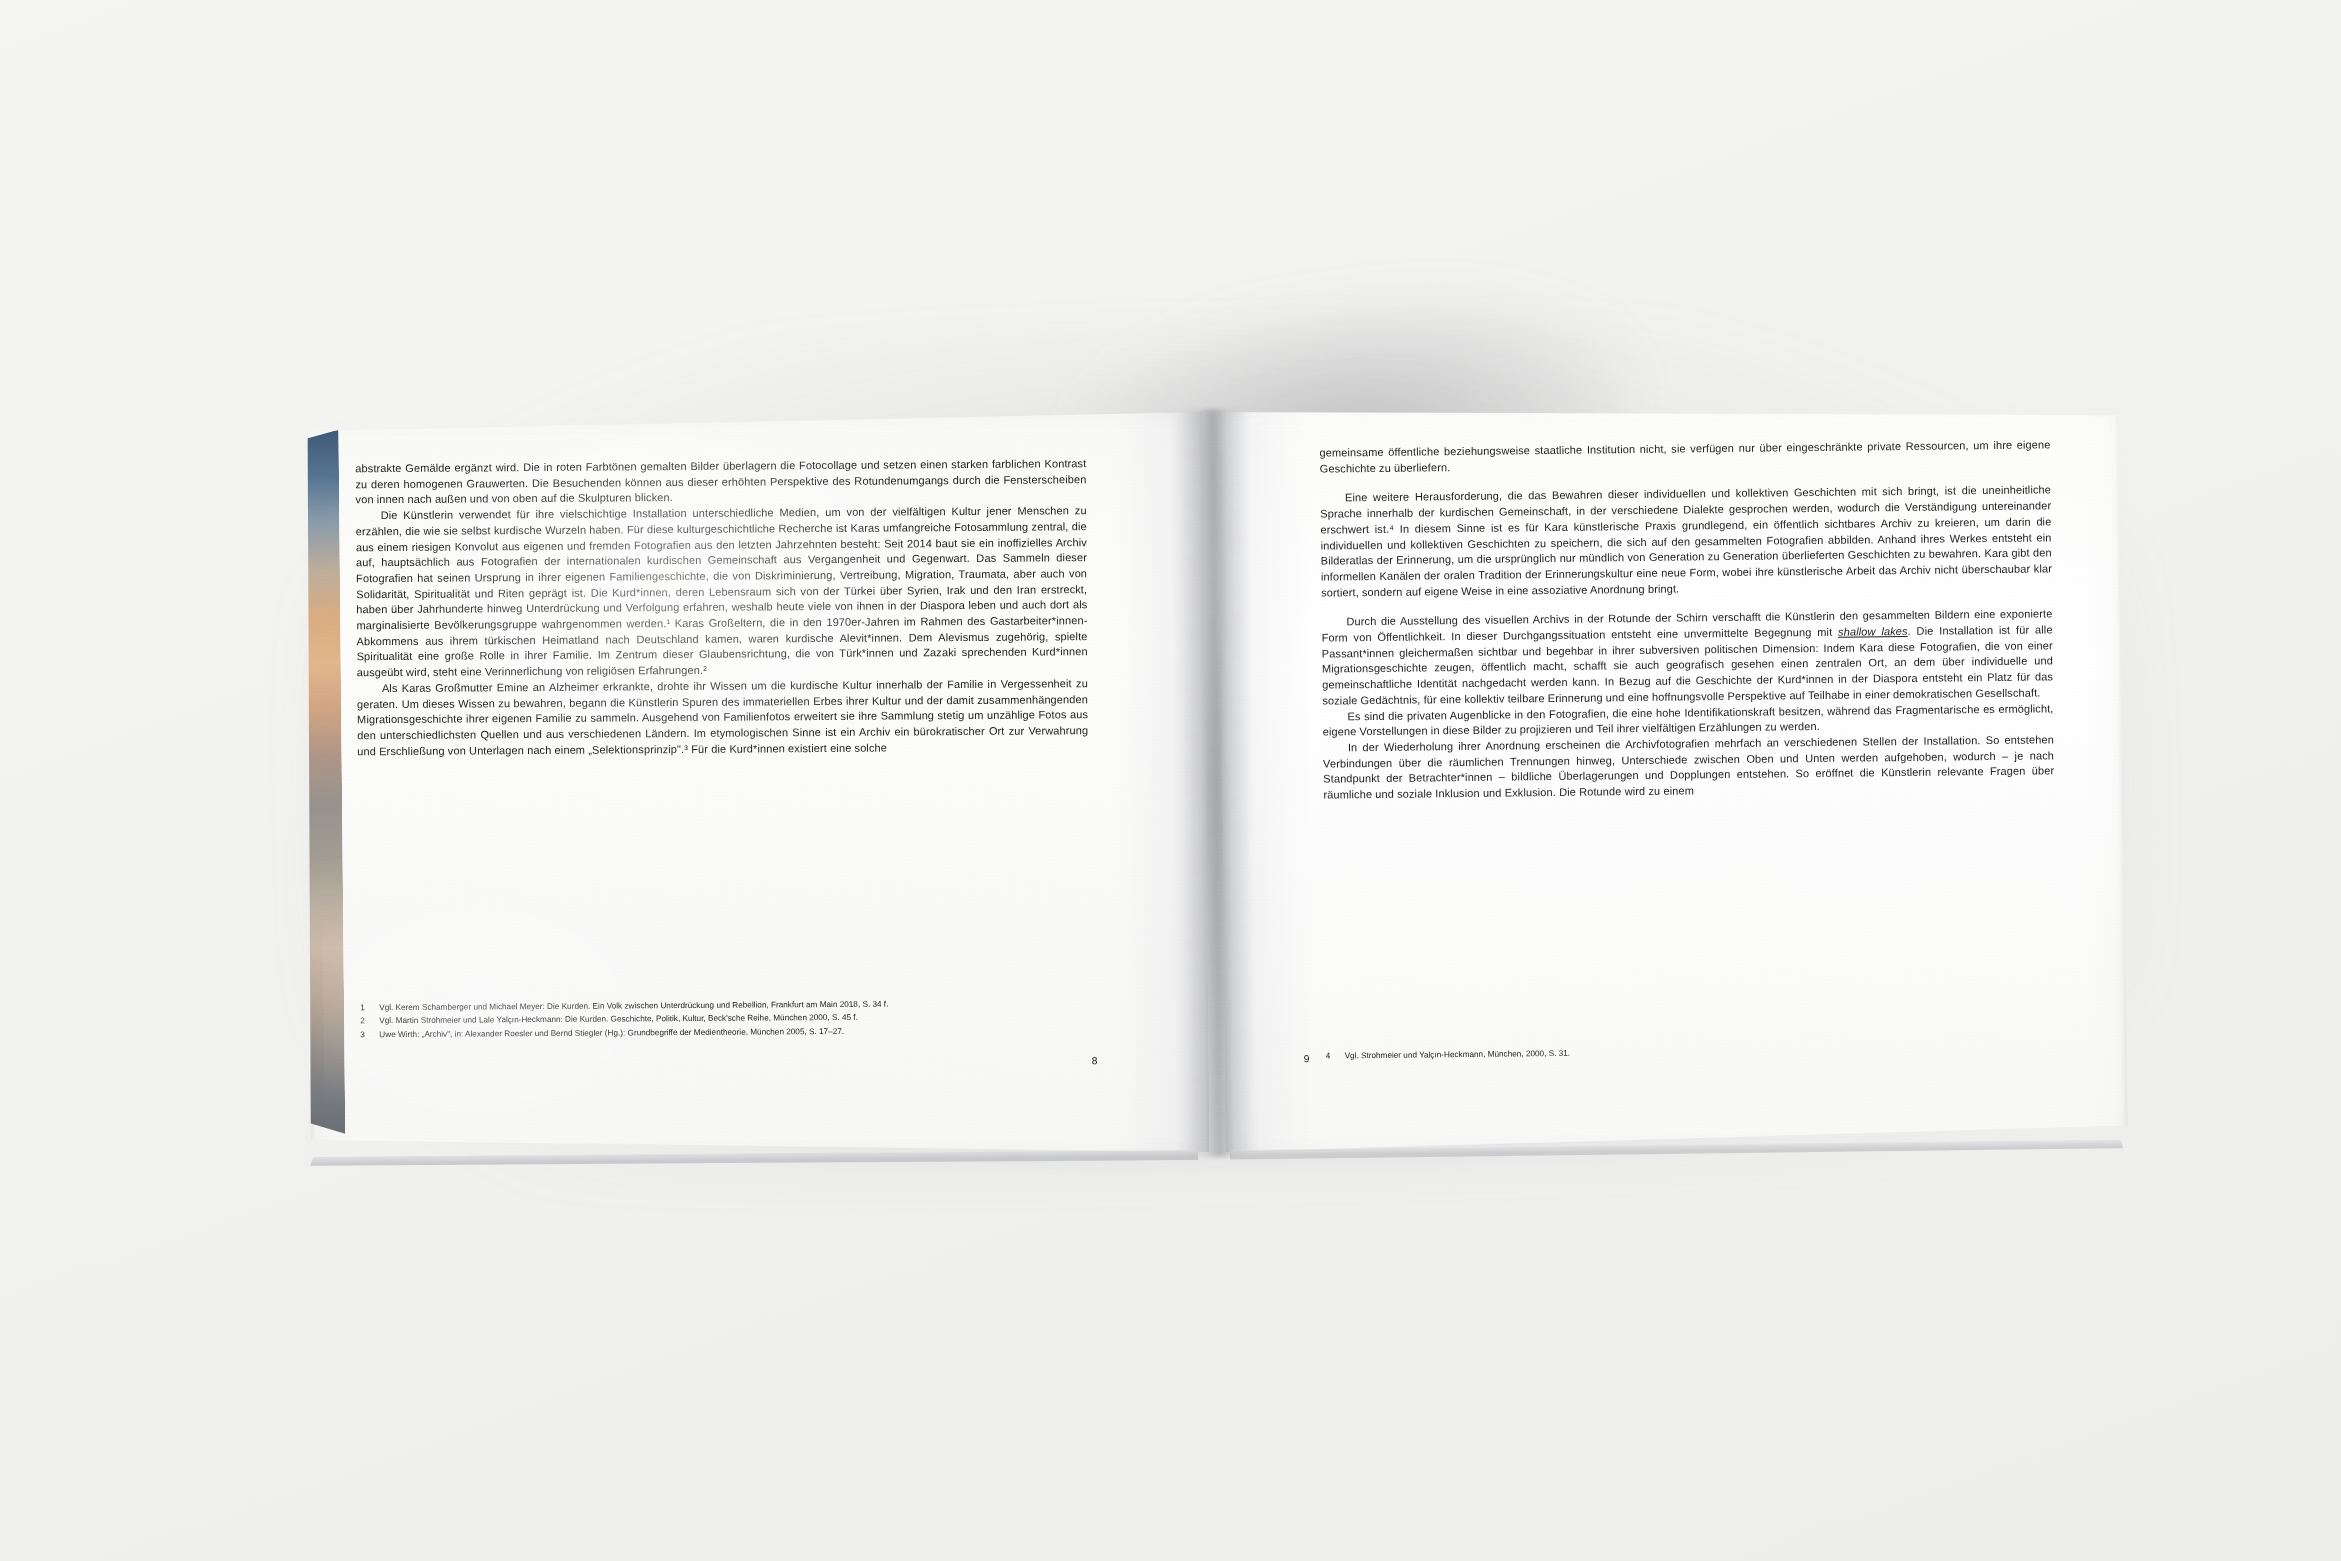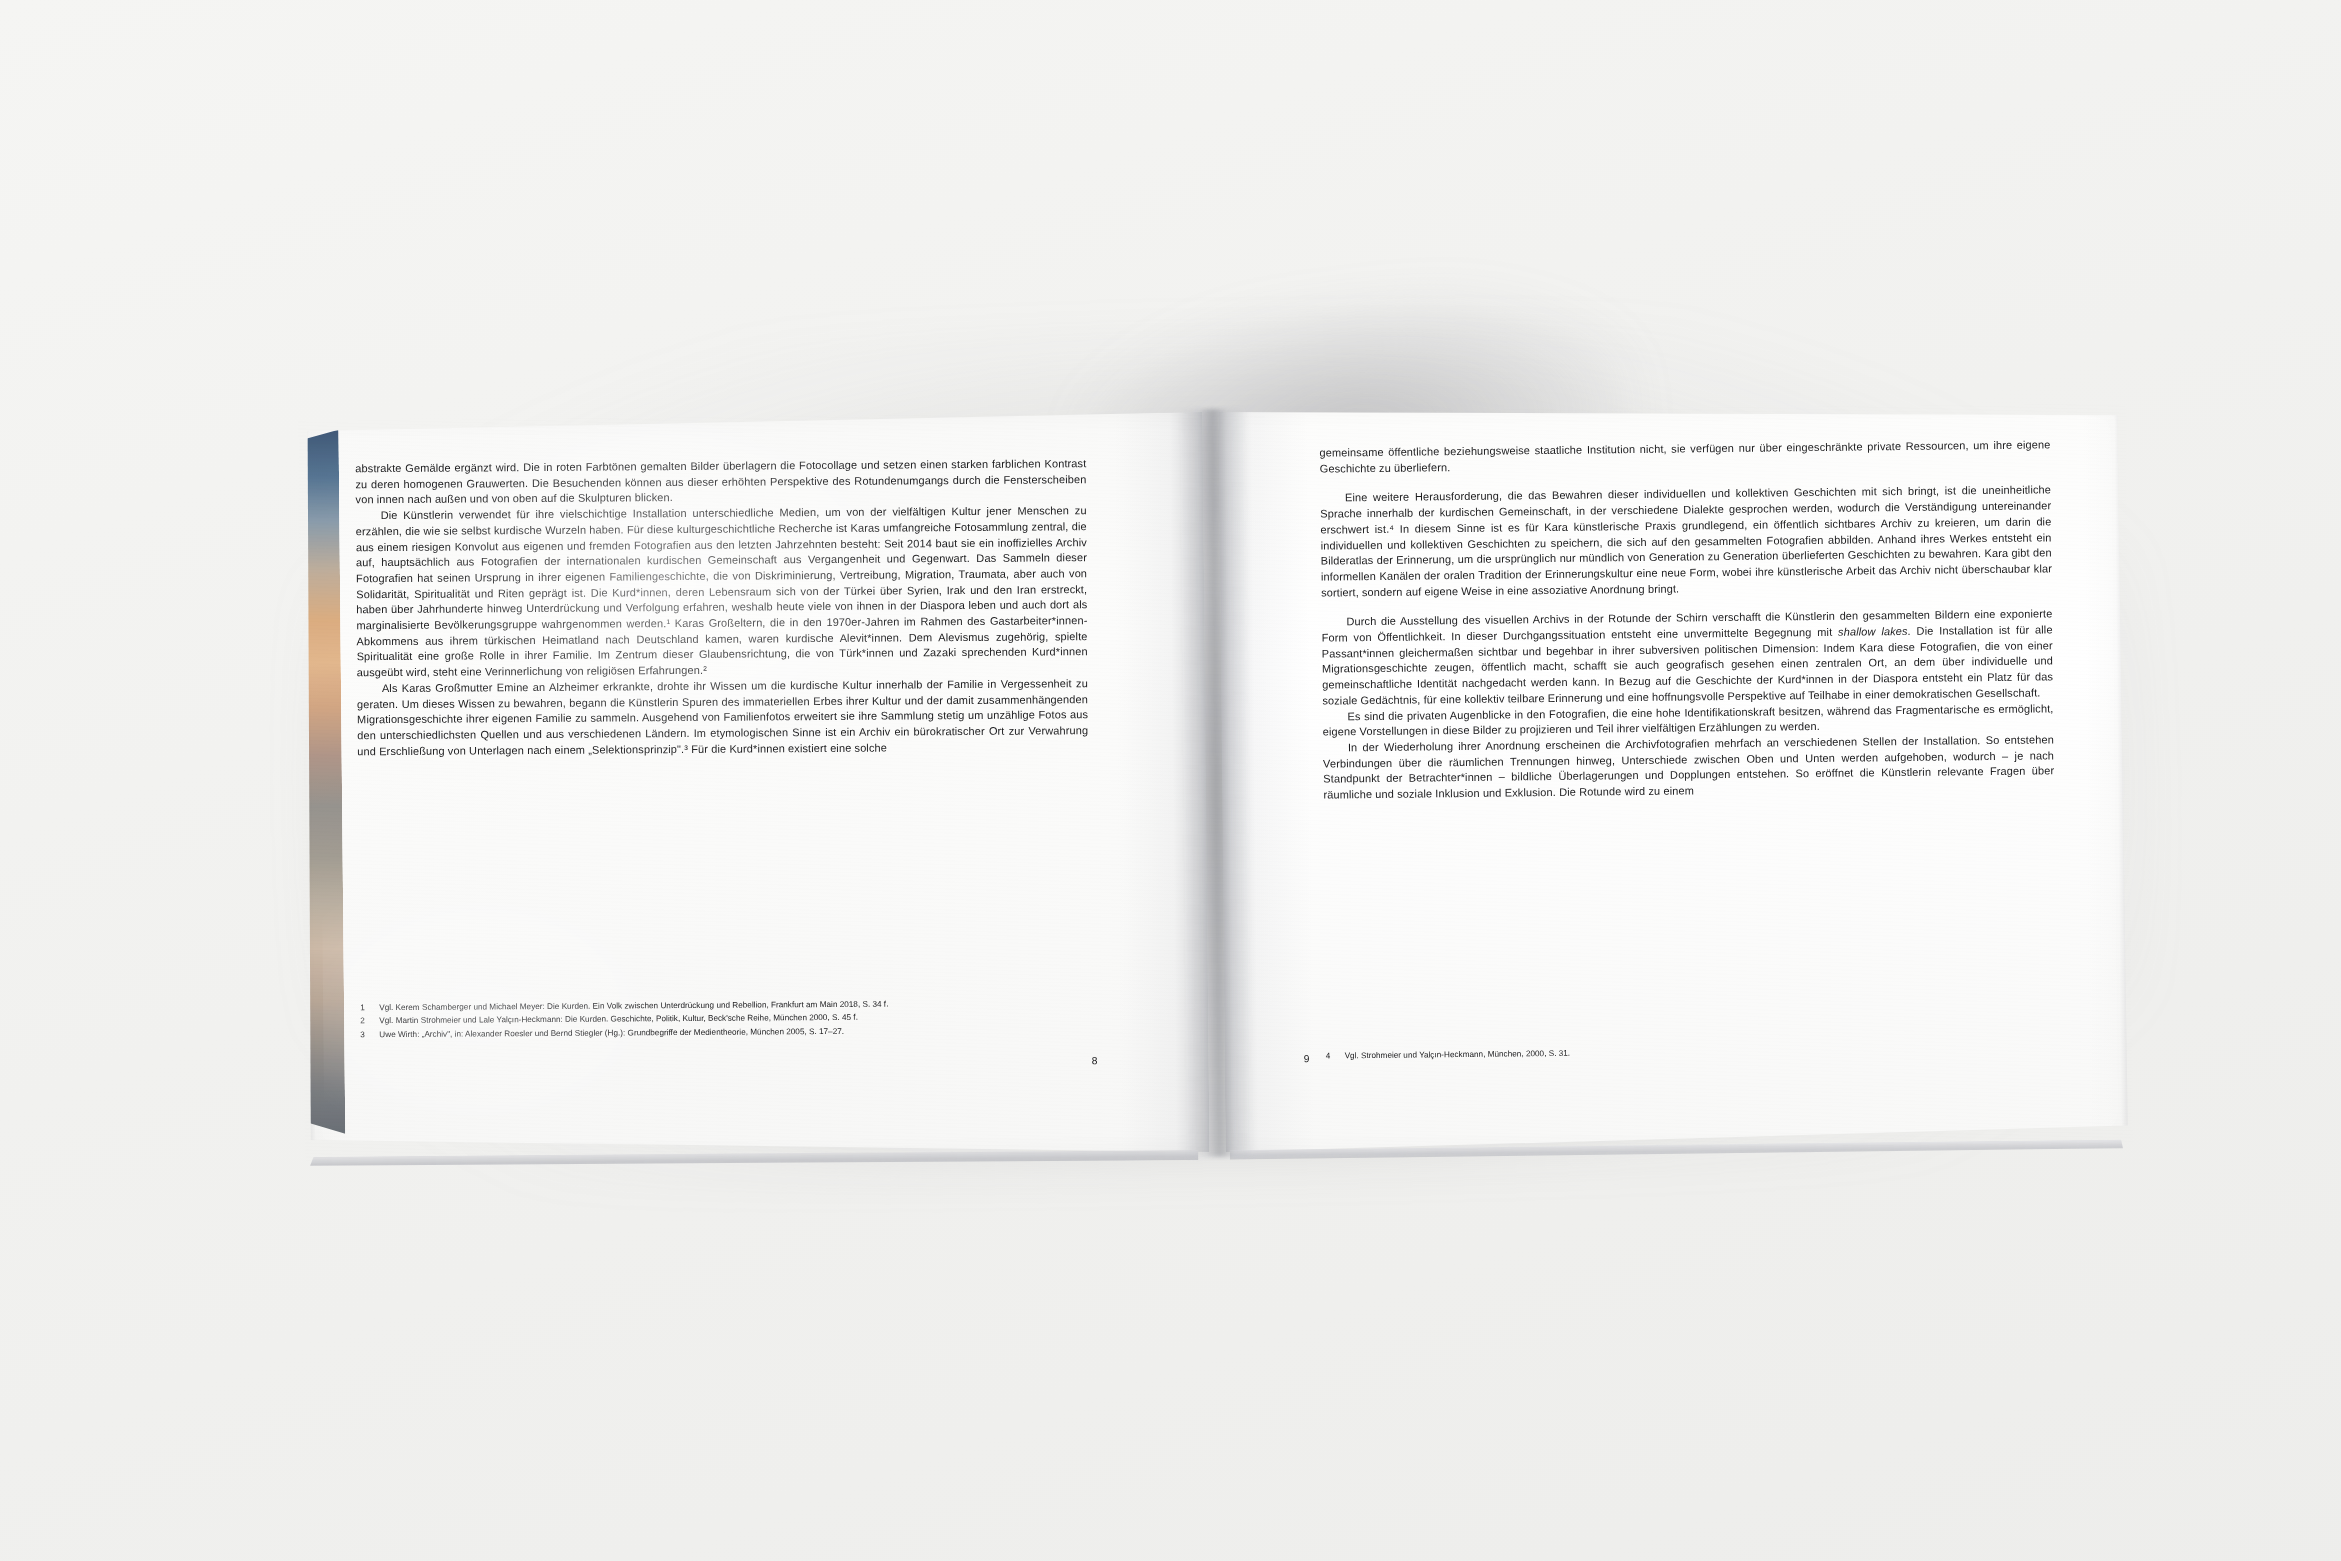--- a/index.html
+++ b/index.html
@@ -199,21 +199,21 @@
     width: 731px;
     transform: rotate(0.15deg);
   }
   .col-right {
     left: 101px;
     top: 34px;
     width: 731px;
     transform: rotate(-0.1deg);
   }
 
-  em { font-style: italic; }
+  em { font-style: italic; text-decoration: underline; }
 
   
   .footnotes {
     position: absolute;
     font-size: 8.2px;
     line-height: 11.5px;
     color: #212123;
     text-align: left;
   }
   .fn-row {

